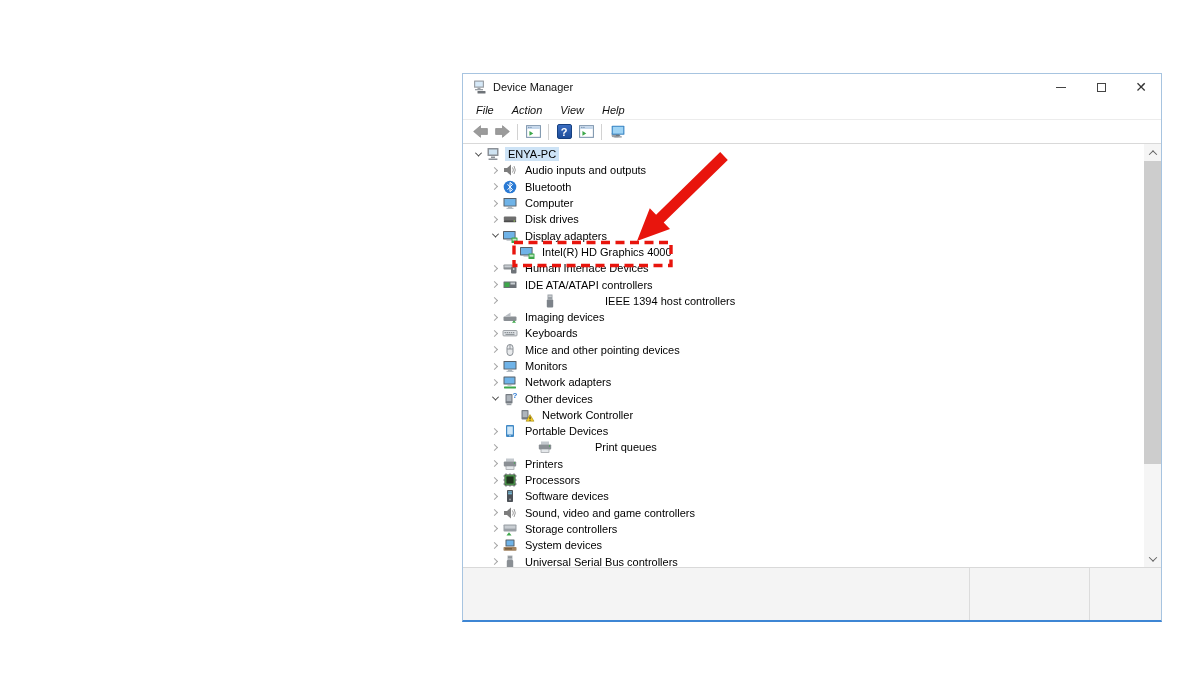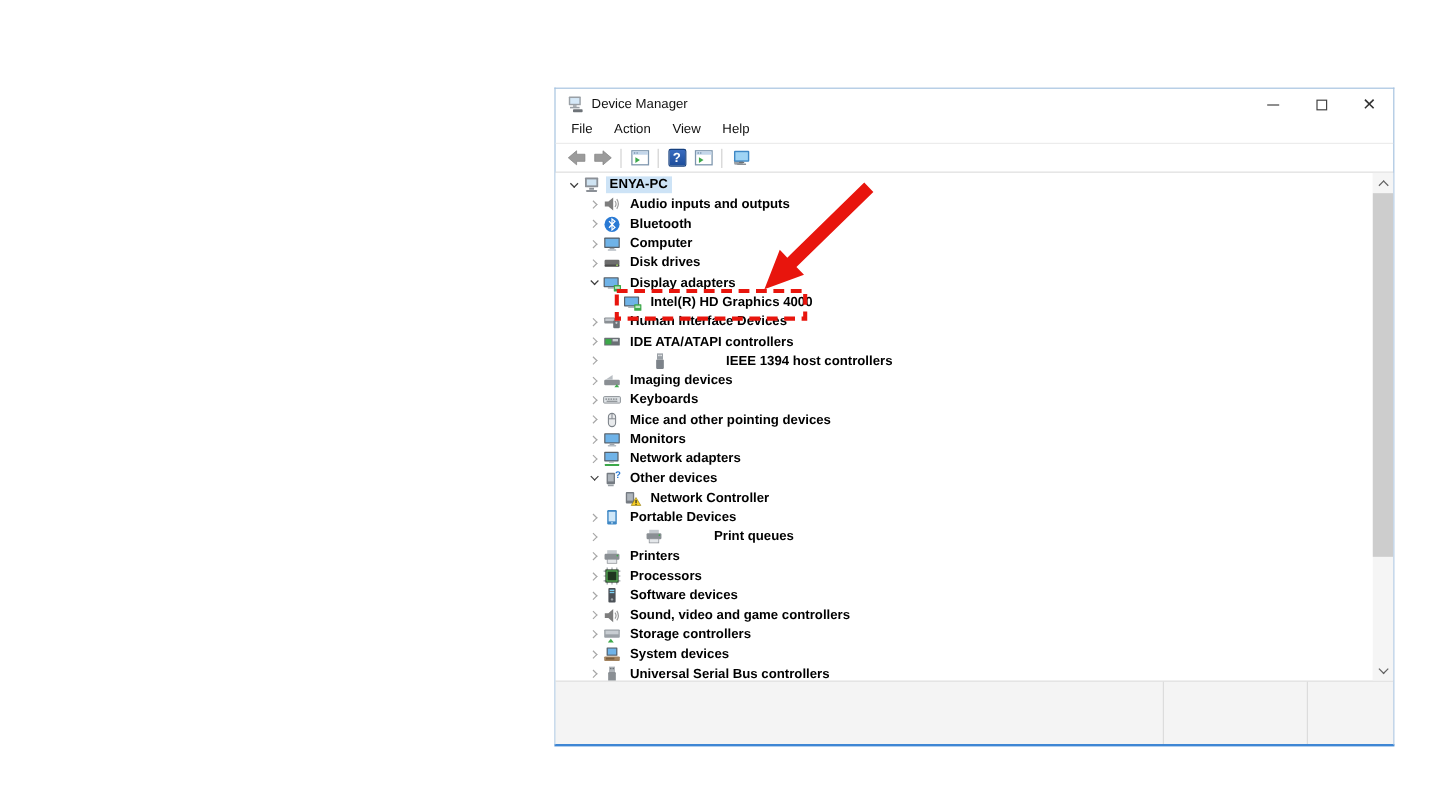--- a/index.html
+++ b/index.html
@@ -18,37 +18,37 @@
   .titlebar { height:26px; display:flex; align-items:center; flex:0 0 26px; }
   .titlebar .appicon { width:16px; height:16px; margin:0 6px 0 8px; }
   .titlebar .title { font-size:11px; color:#111; }
   .win-controls { margin-left:auto; display:flex; height:100%; }
   .win-btn { width:40px; height:100%; display:flex; align-items:center; justify-content:center; color:#333; }
   .glyph-min { width:10px; border-top:1px solid #444; display:block; }
   .glyph-max { width:9px; height:9px; border:1px solid #444; display:block; }
   .glyph-close { font-size:14px; line-height:1; color:#333; }
 
   
-  .menubar { height:20px; flex:0 0 20px; display:flex; 
-             padding-left:4px; border-bottom:1px solid #ececec; }
+  .menubar { height:20px; flex:0 0 20px; display:flex; align-items:center;
+             padding-left:4px; border-bottom:1px solid #ececec;font-style:italic; }
   .menu-item { padding:2px 9px; font-size:11px; color:#111; }
 
   
   .toolbar { height:24px; flex:0 0 24px; display:flex; align-items:center;
              padding-left:6px; border-bottom:1px solid #d9d9d9; }
   .tb-btn { width:22px; height:20px; display:flex; align-items:center; justify-content:center; }
   .tb-btn svg { width:17px; height:17px; }
   .tb-sep { width:1px; height:16px; background:#d2d2d2; margin:0 4px; }
   .tb-help { width:15px; height:15px; background:linear-gradient(#3a6cc0,#1d4d9b);
              border:1px solid #16407f; border-radius:2px; color:#fff; font-weight:bold;
              font-size:11px; display:flex; align-items:center; justify-content:center; }
 
   
   .treepane { position:relative; flex:0 0 423px; height:423px; overflow:hidden; background:#fff; }
-  .tree { position:absolute; left:0; top:2px; right:7px;font-weight:bold; }
+  .tree { position:absolute; left:0; top:2px; right:7px; }
   .tree-row { height:16.3px; display:flex; align-items:center; white-space:nowrap; }
   .chev { flex:0 0 14px; width:14px; display:flex; align-items:center; justify-content:center; }
   .chev i { width:5px; height:5px; border:solid #a6a6a6; border-width:0 1.3px 1.3px 0;
             transform:rotate(-45deg); margin-left:-2px; }
   .chev.expanded i { border-color:#3c3c3c; transform:rotate(45deg) translate(-1px,-1px); margin-left:0; }
   .ticon { width:16px; height:16px; flex:0 0 16px; margin-right:4px; }
   .tlabel { padding:0 3px; line-height:14px; }
   .tree-row.selected .tlabel { background:#cde3f6; }
 
   

